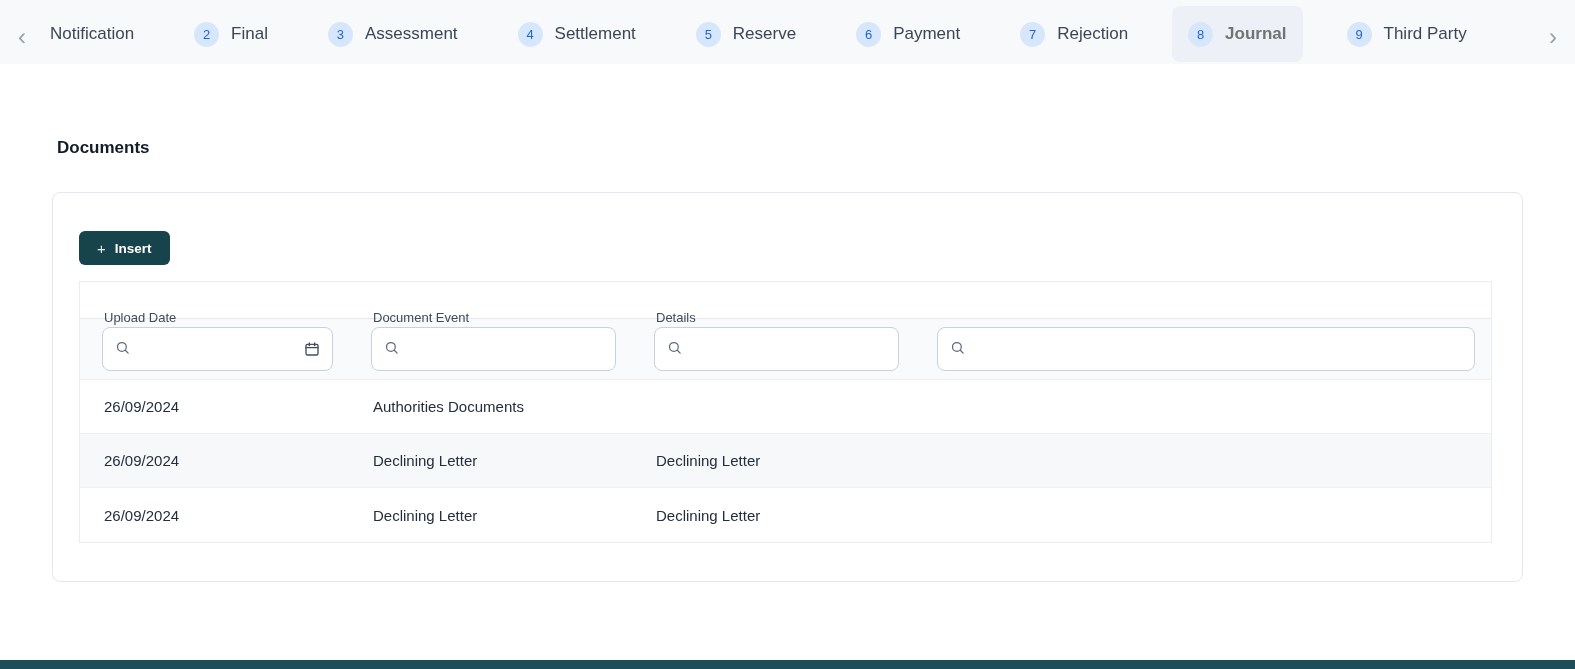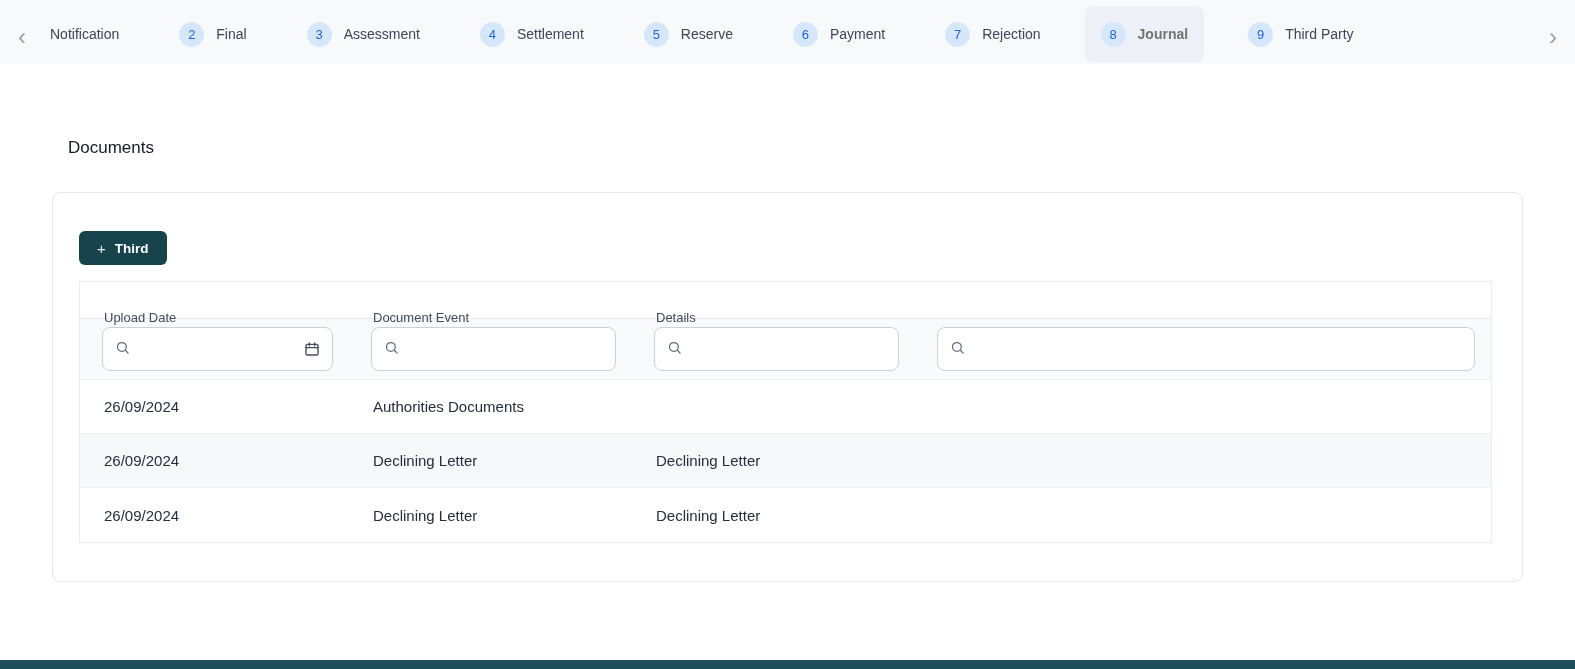--- a/index.html
+++ b/index.html
@@ -29,29 +29,29 @@
   .tab {
     display: flex; align-items: center; gap: 12px;
     padding: 0 16px; height: 56px; margin-top: 4px;
     border-radius: 8px; cursor: pointer; white-space: nowrap;
   }
   .tab .badge {
     width: 25px; height: 25px; border-radius: 50%;
     background: #d7e7fb; color: #2165cf;
     font-size: 13px; display: flex; align-items: center; justify-content: center;
   }
-  .tab .tab-label { font-size: 14px; color: #3c4654; }
+  .tab .tab-label { font-size: 17px; color: #3c4654; }
   .tab.active { background: #edf1f7; }
   .tab.active .tab-label { color: #737373; font-weight: 700; }
 
   
   .content { padding: 0 52px; }
   .page-title {
-    margin: 74px 0 34px 16px;
-    font-size: 17px; font-weight: 400; color: #141c28;
+    margin: 74px 0 34px 5px;
+    font-size: 17px; font-weight: 700; color: #141c28;
   }
   .card {
     border: 1px solid #e4e7eb; border-radius: 8px;
     background: #fff;
     padding: 38px 30px 38px 26px;
   }
   .insert-btn {
     display: inline-flex; align-items: center; gap: 9px;
     height: 34px; padding: 0 18px;
     background: #17434d; color: #ffffff;
@@ -154,21 +154,21 @@
     <span>›</span>
   </button>
 </div>
 
 <div class="content">
   <h2 class="page-title">Documents</h2>
 
   <div class="card">
     <button class="insert-btn">
       <span class="plus">+</span>
-      <span>Third</span>
+      <span>Insert</span>
     </button>
 
     <div class="doc-table">
 
       <div class="trow thead-row">
         <div class="th">Upload Date</div>
         <div class="th">Document Event</div>
         <div class="th">Details</div>
       </div>
 

